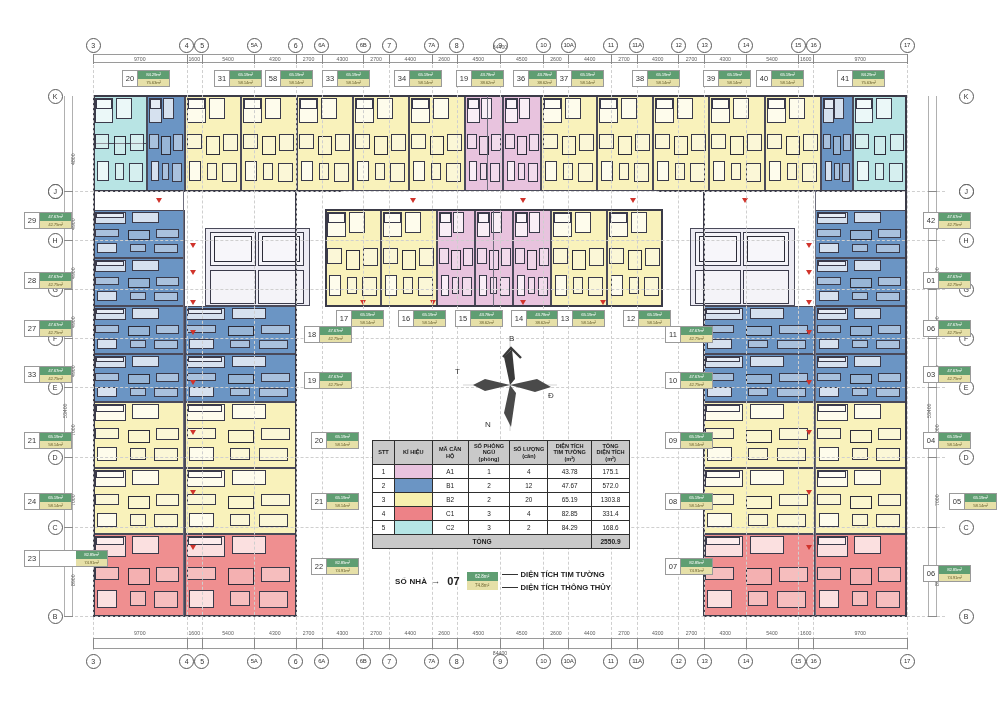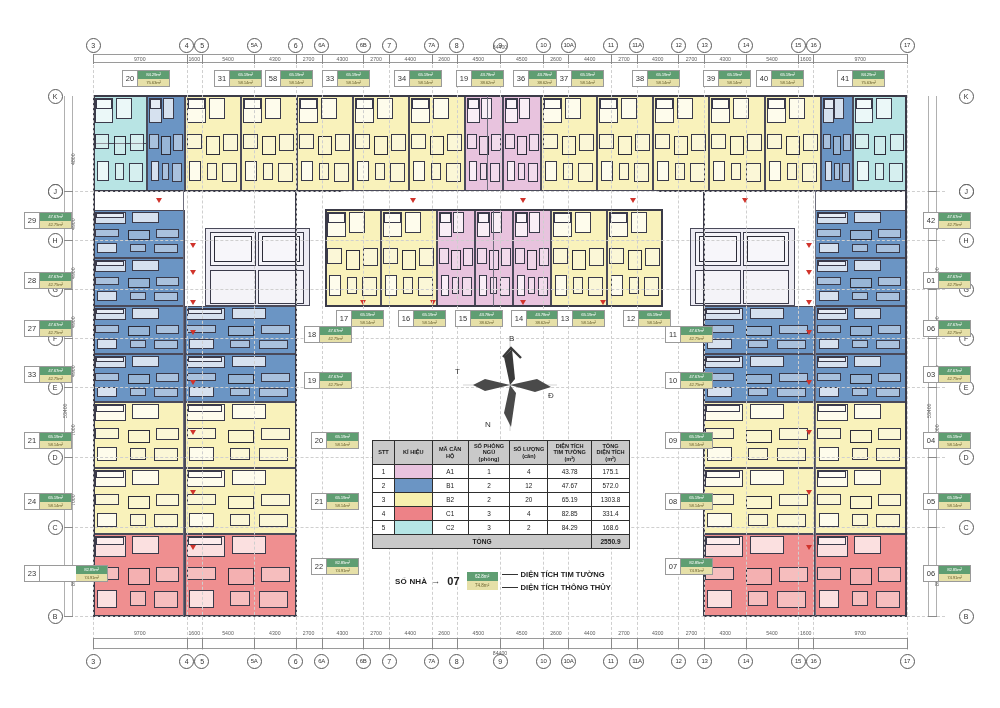--- a/index.html
+++ b/index.html
@@ -1075,21 +1075,21 @@
           <span class="a2">58.14m²</span>
         </span>
       </div>
       <div class="apt" style="left: 24px; top: 493px;">
         <span class="num">24</span>
         <span class="areas">
           <span class="a1">65.19m²</span>
           <span class="a2">58.14m²</span>
         </span>
       </div>
-      <div class="apt" style="left: 24px; top: 565px; gap: 36px;">
+      <div class="apt" style="left: 24px; top: 550px; gap: 36px;">
         <span class="num">23</span>
         <span class="areas">
           <span class="a1">82.85m²</span>
           <span class="a2">74.91m²</span>
         </span>
       </div>
       <div class="apt" style="left: 923px; top: 212px;">
         <span class="num">42</span>
         <span class="areas">
           <span class="a1">47.67m²</span>
@@ -1117,21 +1117,21 @@
           <span class="a2">42.75m²</span>
         </span>
       </div>
       <div class="apt" style="left: 923px; top: 432px;">
         <span class="num">04</span>
         <span class="areas">
           <span class="a1">65.19m²</span>
           <span class="a2">58.14m²</span>
         </span>
       </div>
-      <div class="apt" style="left: 923px; top: 493px; justify-content: center;">
+      <div class="apt" style="left: 949px; top: 493px; justify-content: center;">
         <span class="num">05</span>
         <span class="areas">
           <span class="a1">65.19m²</span>
           <span class="a2">58.14m²</span>
         </span>
       </div>
       <div class="apt" style="left: 923px; top: 565px;">
         <span class="num">06</span>
         <span class="areas">
           <span class="a1">82.85m²</span>

